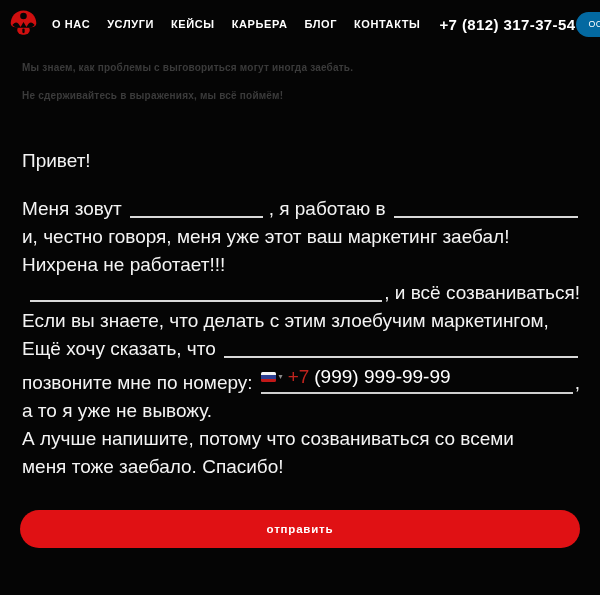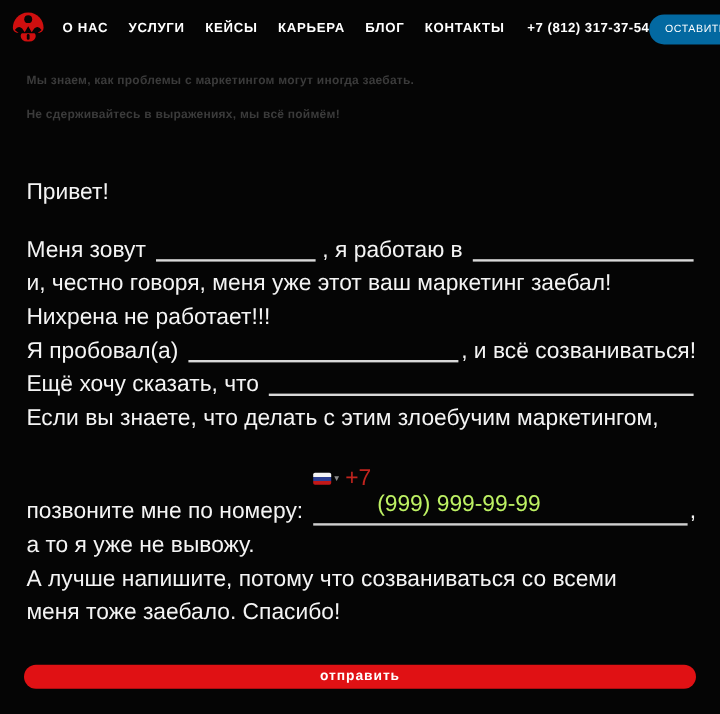--- a/index.html
+++ b/index.html
@@ -21,21 +21,21 @@
   .nav { display: flex; align-items: center; gap: 17px; }
   .nav-item {
     font-size: 11px;
     font-weight: 700;
     letter-spacing: 0.6px;
     color: #ffffff;
     cursor: pointer;
     white-space: nowrap;
   }
   .header-phone {
-    font-size: 11px;
+    font-size: 15px;
     font-weight: 700;
     letter-spacing: 0.4px;
     color: #ffffff;
     margin-left: 19px;
     white-space: nowrap;
     cursor: pointer;
   }
   .cta-btn {
     margin-left: auto;
     background: #0369a1;
@@ -100,27 +100,27 @@
     flex: 0 0 auto;
   }
   .flag-caret {
     font-size: 8px;
     color: #8a8a8a;
     margin: 0 5px 0 3px;
     line-height: 1;
     cursor: pointer;
   }
   .phone-prefix { color: #c0241e; font-weight: 400; margin-right: 5px; }
-  .phone-placeholder { color: #bef264; font-weight: 400; overflow: hidden; margin-top: 44px; }
+  .phone-placeholder { color: #ffffff; font-weight: 400; overflow: hidden; }
 
   
   .submit-wrap { padding: 29px 20px 0 20px; }
   .submit-btn {
     width: 100%;
-    height: 20px;
+    height: 38px;
     background: #e01114;
     color: #ffffff;
     border: none;
     border-radius: 19px;
     font-family: "Liberation Sans", sans-serif;
     font-size: 11.5px;
     font-weight: 700;
     letter-spacing: 0.8px;
     cursor: pointer;
   }
@@ -144,21 +144,21 @@
     <span class="nav-item">КЕЙСЫ</span>
     <span class="nav-item">КАРЬЕРА</span>
     <span class="nav-item">БЛОГ</span>
     <span class="nav-item">КОНТАКТЫ</span>
   </div>
   <span class="header-phone">+7 (812) 317-37-54</span>
   <button class="cta-btn">ОСТАВИТЬ ЗАЯВКУ</button>
 </div>
 
 <div class="intro">
-  <div class="intro-line">Мы знаем, как проблемы с маркетингом могут иногда заебать.</div>
+  <div class="intro-line">Мы знаем, как проблемы с выговориться могут иногда заебать.</div>
   <div class="intro-line intro-note">Не сдерживайтесь в выражениях, мы всё поймём!</div>
 </div>
 
 <div class="letter">
   <div class="greeting">Привет!</div>
 
   <div class="letter-body">
     <div class="line">
       <span class="txt">Меня зовут</span>
       <span class="blank blank-fixed"></span>
@@ -168,32 +168,31 @@
 
     <div class="line">
       <span class="txt">и, честно говоря, меня уже этот ваш маркетинг заебал!</span>
     </div>
 
     <div class="line">
       <span class="txt">Нихрена не работает!!!</span>
     </div>
 
     <div class="line">
-      <span class="txt">Я пробовал(а)</span>
       <span class="blank blank-grow"></span>
       <span class="txt">, и всё созваниваться!</span>
     </div>
 
     <div class="line">
+      <span class="txt">Если вы знаете, что делать с этим злоебучим маркетингом,</span>
+    </div>
+
+    <div class="line">
       <span class="txt">Ещё хочу сказать, что</span>
       <span class="blank blank-grow"></span>
-    </div>
-
-    <div class="line">
-      <span class="txt">Если вы знаете, что делать с этим злоебучим маркетингом,</span>
     </div>
 
     <div class="line">
       <span class="txt">позвоните мне по номеру:</span>
       <span class="phone-field">
         <span class="flag"></span>
         <span class="flag-caret">▾</span>
         <span class="phone-prefix">+7</span>
         <span class="phone-placeholder">(999) 999-99-99</span>
       </span>

